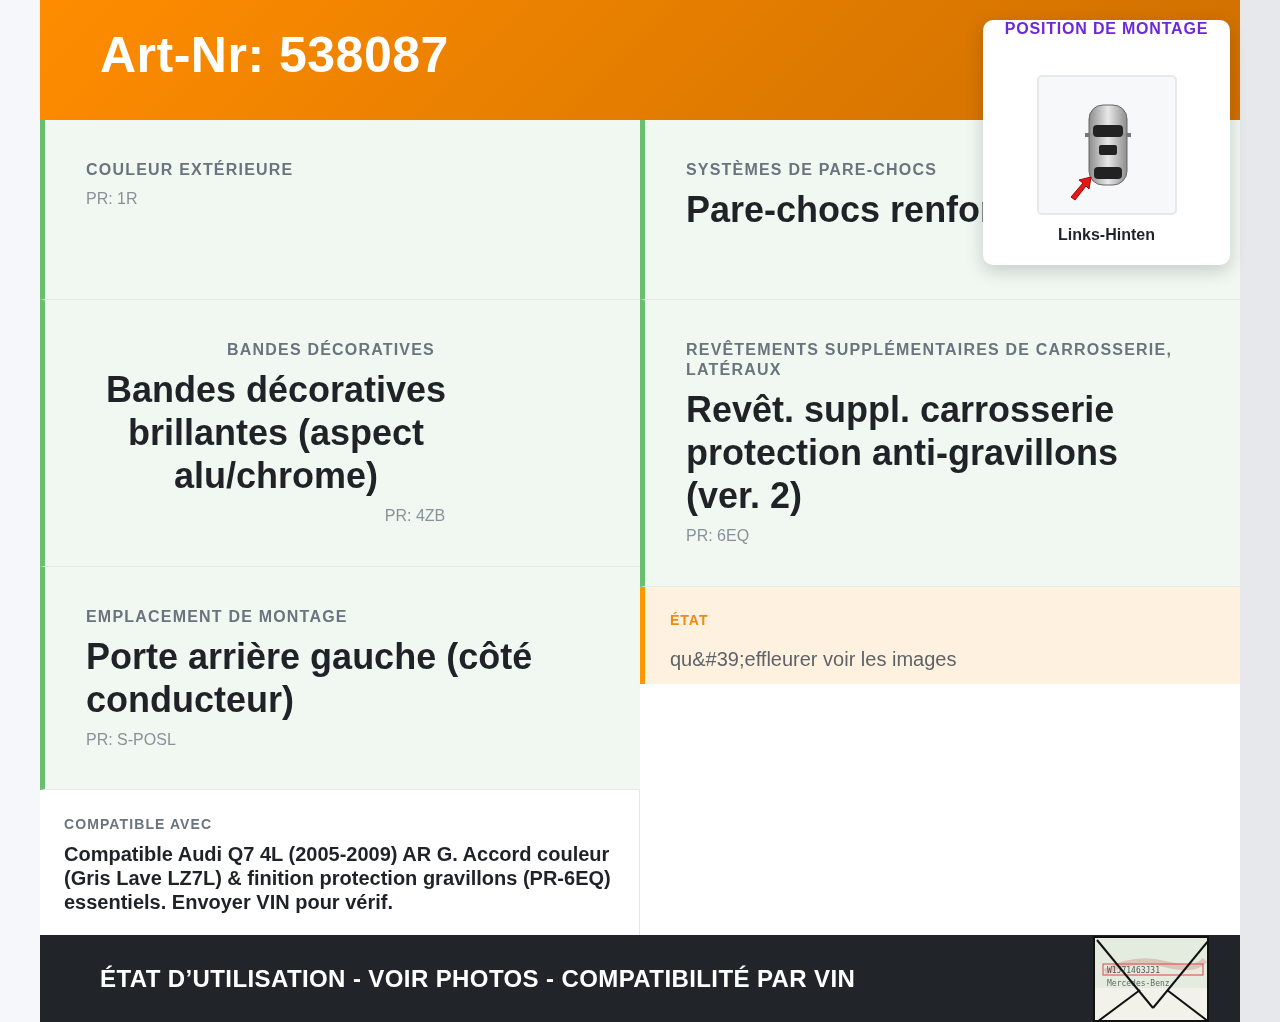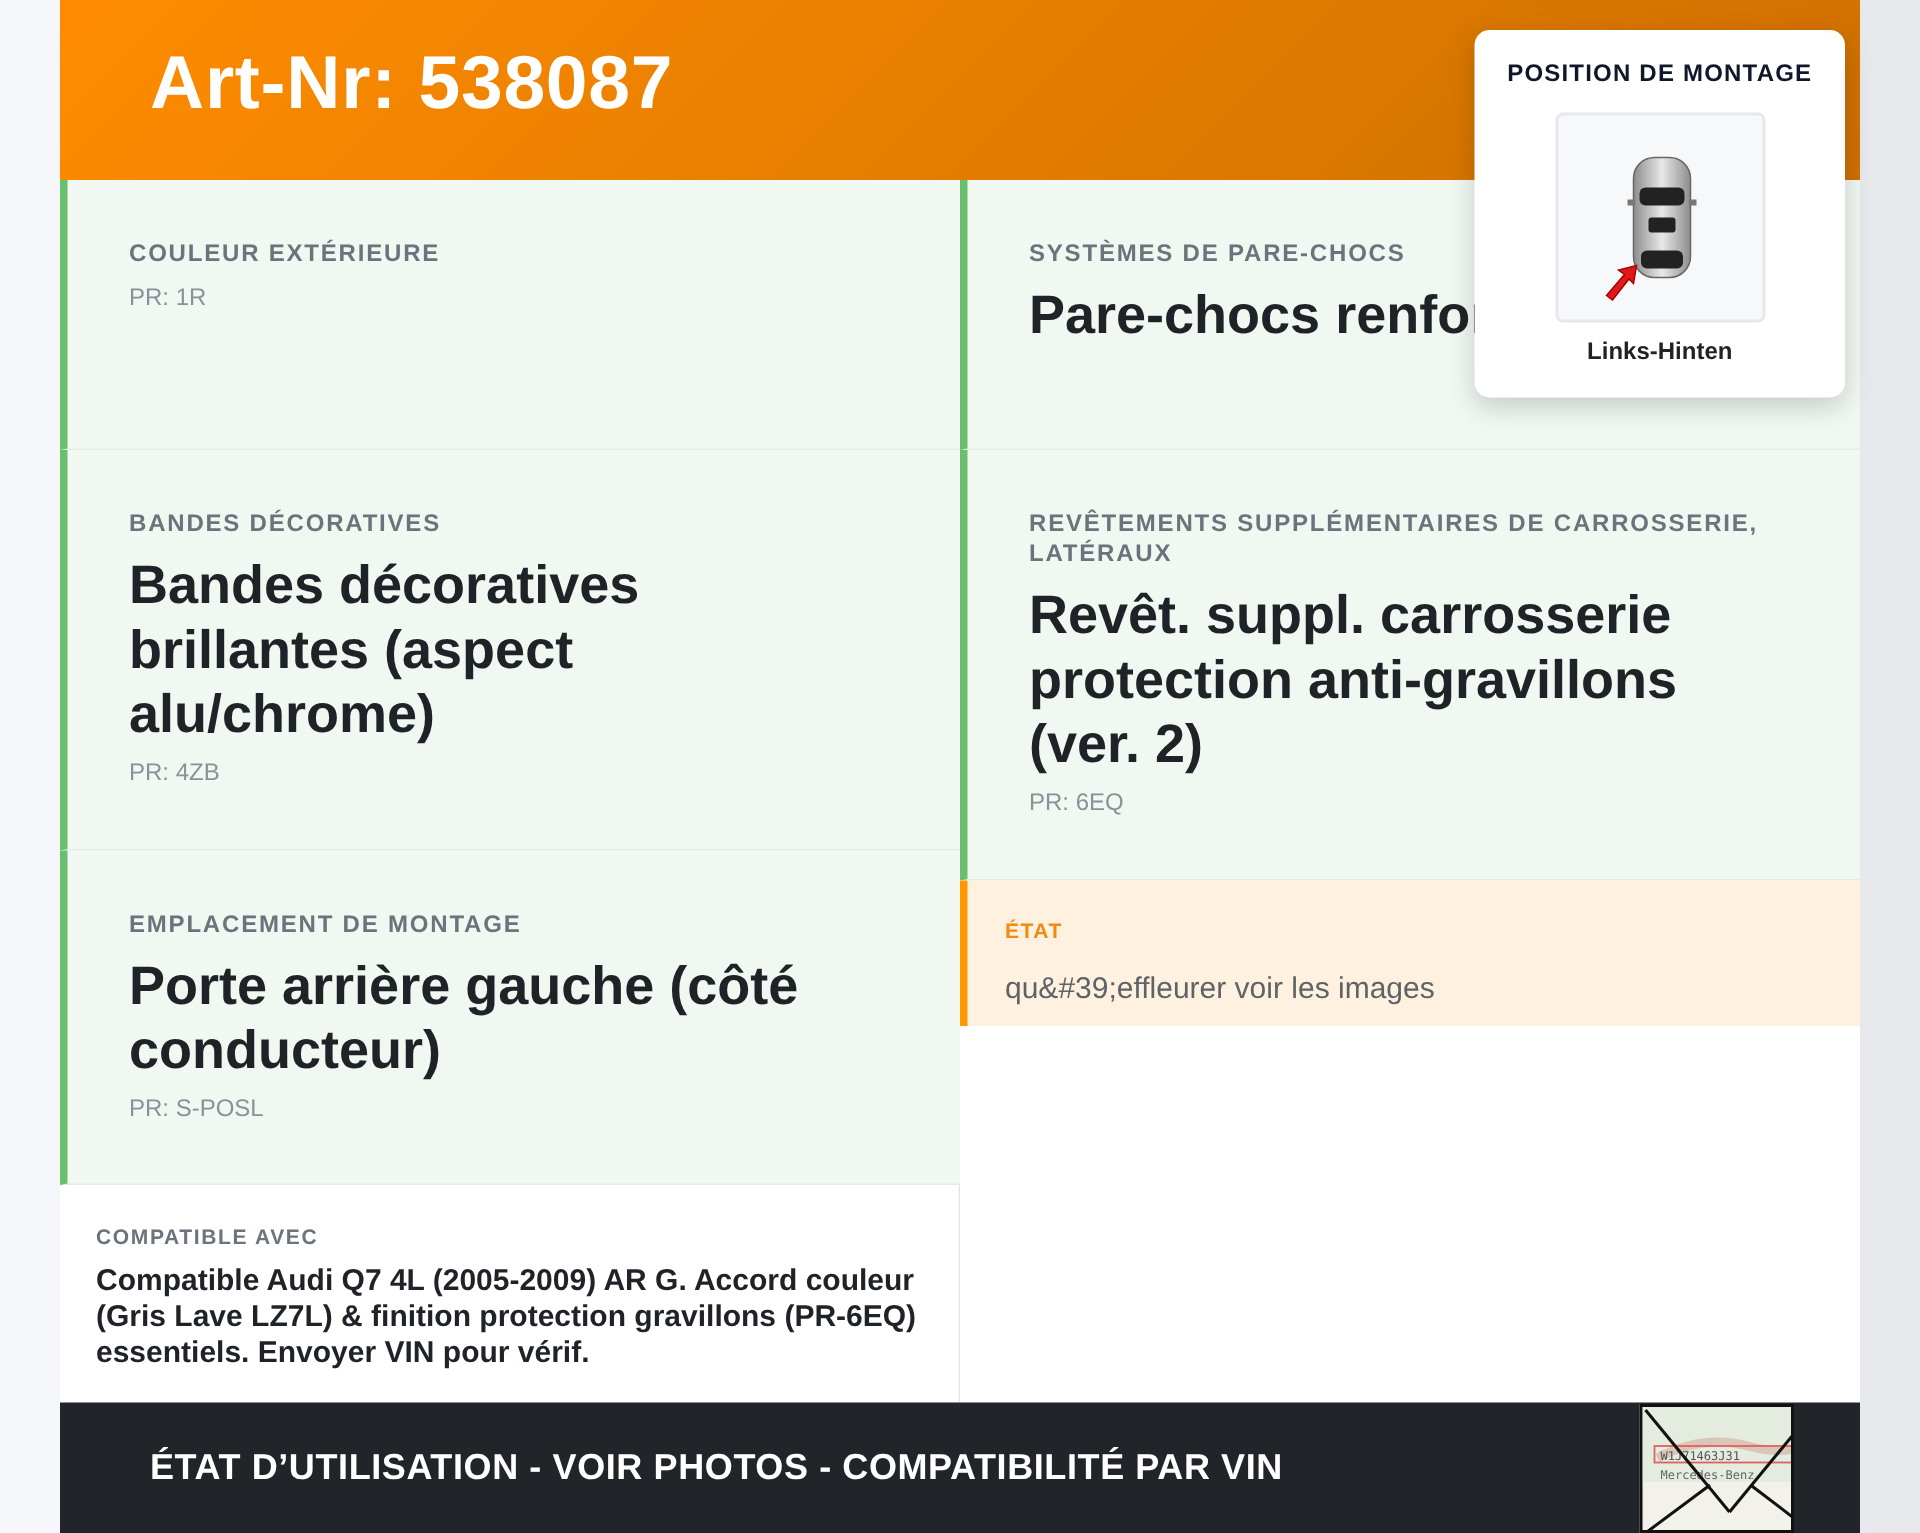--- a/index.html
+++ b/index.html
@@ -33,21 +33,21 @@
       color: #6b737d; text-transform: uppercase; line-height: 20px;
       width: 490px;
     }
     .cell .value {
       font-size: 36px; font-weight: 700; color: #1f2328;
       line-height: 43px; margin-top: 8px; width: 490px;
     }
     .cell .pr { font-size: 16px; color: #8a9199; margin-top: 10px; }
     .c1 { left: 0; top: 0; width: 600px; height: 180px; }
     .c2 { left: 600px; top: 0; width: 600px; height: 180px; }
-    .c3 { left: 0; top: 180px; width: 704px; height: 267px; }
+    .c3 { left: 0; top: 180px; width: 704px; height: 267px; text-align: center; }
     .c4 { left: 600px; top: 180px; width: 600px; height: 287px; }
     .c5 { left: 0; top: 447px; width: 600px; height: 223px; }
     .state {
       position: absolute; left: 600px; top: 467px; width: 600px; height: 97px;
       background: #fff1df; border-left: 5px solid #ff9800; padding: 25px 0 0 25px;
     }
     .state .label { font-size: 14px; font-weight: 700; color: #f08a10; letter-spacing: 1px; }
     .state .value { font-size: 20px; color: #5f6368; margin-top: 20px; }
     .compat {
       position: absolute; left: 0; top: 670px; width: 600px; height: 145px;
@@ -59,31 +59,31 @@
       position: absolute; left: 600px; top: 564px; width: 600px; height: 251px; background: #fff;
     }
     .footer {
       position: absolute; left: 0; top: 935px; width: 1200px; height: 87px; background: #212429;
     }
     .footer-text {
       position: absolute; left: 60px; top: 30px; color: #fff; font-weight: 700;
       font-size: 24px; letter-spacing: 0.4px;
     }
     .vin-thumb {
-      position: absolute; left: 1053px; top: 1px; width: 103px; height: 86px;
+      position: absolute; left: 1053px; top: 1px; width: 116px; height: 86px;
       background: #f2f1ea; border: 2px solid #111; overflow: hidden;
     }
     .popup {
       position: absolute; left: 983px; top: 20px; width: 247px; height: 245px;
       background: #fff; border-radius: 10px;
       box-shadow: 0 6px 18px rgba(0,0,0,0.18);
       text-align: center;
     }
     .popup-title {
-      margin-top: 21px; font-size: 16px; font-weight: 700; color: #0f172a; letter-spacing: 0.8px;
+      font-size: 16px; font-weight: 700; color: #6d28d9; letter-spacing: 0.8px;
     }
     .car-box {
       position: absolute; left: 54px; top: 55px; width: 140px; height: 140px;
       background: #f7f8fa; border: 2px solid #e6e8ec; border-radius: 5px;
     }
     .popup-caption {
       position: absolute; left: 0; top: 206px; width: 247px; font-size: 16px; font-weight: 700; color: #1f2328;
     }
   </style>
 </head>

